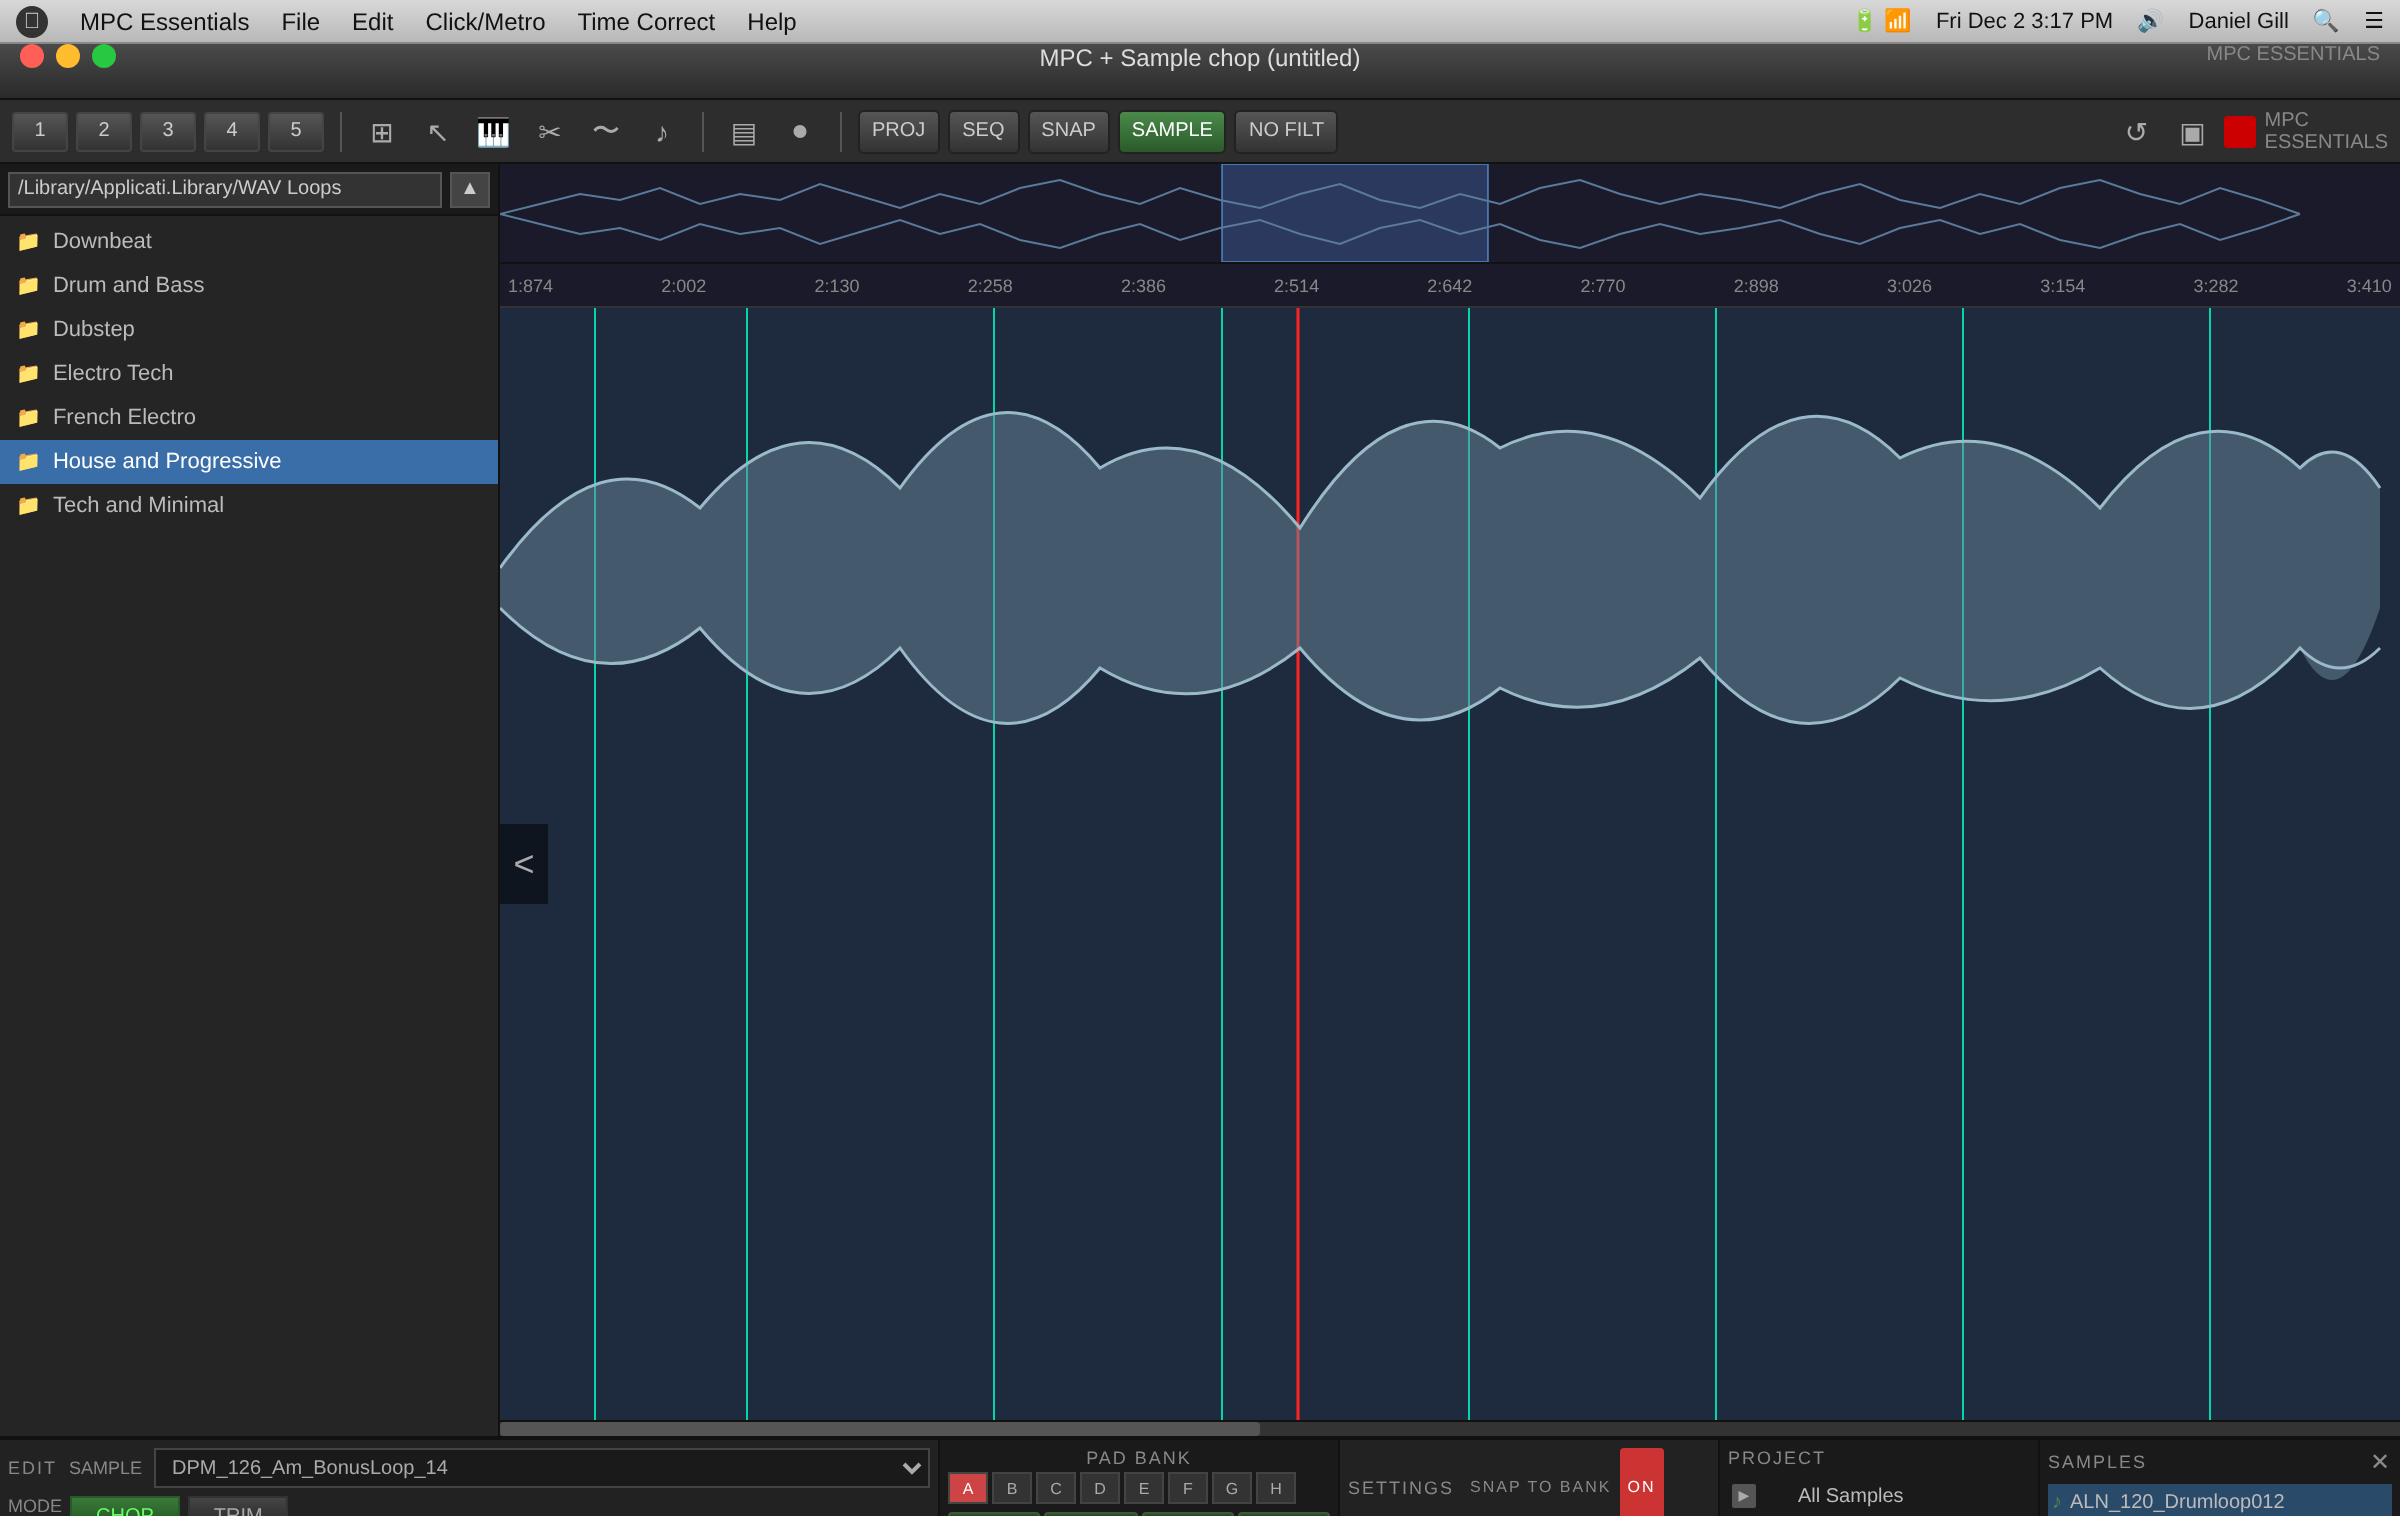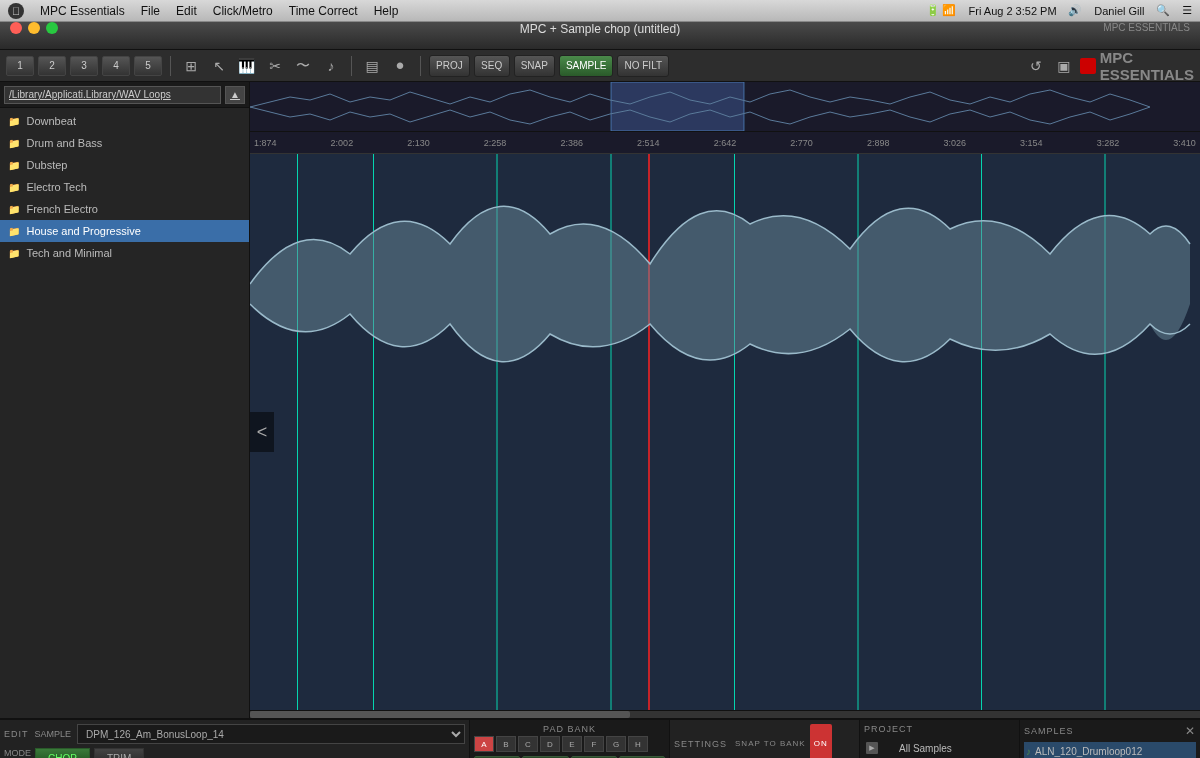--- a/index.html
+++ b/index.html
@@ -25,21 +25,21 @@
     .toolbar-btn { height: 22px; min-width: 36px; padding: 0 6px; background: linear-gradient(to bottom, #555, #333); border: 1px solid #222; border-radius: 3px; color: #ccc; font-size: 10px; cursor: pointer; display: flex; align-items: center; justify-content: center; }
     .toolbar-btn.active { background: linear-gradient(to bottom, #4a8a4a, #2a5a2a); color: #fff; }
     .toolbar-sep { width: 1px; height: 20px; background: #555; margin: 0 4px; }
     .toolbar-icon { width: 24px; height: 22px; display: flex; align-items: center; justify-content: center; cursor: pointer; color: #aaa; font-size: 14px; }
     
     
     .main-layout { display: flex; height: calc(758px - 22px - 28px - 32px - 40px); }
     
     
     .left-panel { width: 250px; background: #252525; border-right: 1px solid #111; display: flex; flex-direction: column; }
-    .path-bar { height: 26px; background: #1a1a1a; border-bottom: 1px solid #111; display: flex; align-items: center; padding: 0 4px; gap: 4px; text-decoration: underline; }
+    .path-bar { height: 26px; background: #1a1a1a; border-bottom: 1px solid #111; display: flex; align-items: center; padding: 0 4px; gap: 4px; }
     .path-input { flex: 1; height: 18px; background: #333; border: 1px solid #555; color: #ccc; font-size: 10px; padding: 0 4px; }
     .path-btn { width: 20px; height: 18px; background: #444; border: 1px solid #555; color: #ccc; display: flex; align-items: center; justify-content: center; cursor: pointer; font-size: 10px; }
     .file-list { flex: 1; overflow-y: auto; padding: 2px 0; }
     .file-item { height: 22px; display: flex; align-items: center; padding: 0 8px; cursor: pointer; font-size: 11px; color: #bbb; gap: 6px; }
     .file-item.selected { background: #3a6ea8; color: #fff; }
     .folder-icon { color: #7a7a7a; font-size: 10px; }
     
     
     .waveform-section { flex: 1; display: flex; flex-direction: column; background: #1e1e2e; }
     .waveform-overview { height: 50px; background: #1a1a2a; border-bottom: 1px solid #111; position: relative; overflow: hidden; }
@@ -106,21 +106,21 @@
 <div class="menubar">
   <div class="menubar-logo"></div>
   <span class="menubar-item">MPC Essentials</span>
   <span class="menubar-item">File</span>
   <span class="menubar-item">Edit</span>
   <span class="menubar-item">Click/Metro</span>
   <span class="menubar-item">Time Correct</span>
   <span class="menubar-item">Help</span>
   <div class="menubar-right">
     <span>🔋 📶</span>
-    <span>Fri Aug 2  3:52 PM</span>
+    <span>Fri Dec 2  3:17 PM</span>
     <span>🔊</span>
     <span>Daniel Gill</span>
     <span>🔍</span>
     <span>☰</span>
   </div>
 </div>
 
 <div class="titlebar">
   <div class="titlebar-buttons">
     <div class="tb-btn tb-close"></div>
@@ -152,21 +152,21 @@
   <div class="toolbar-sep"></div>
   <div class="toolbar-btn">PROJ</div>
   <div class="toolbar-btn">SEQ</div>
   <div class="toolbar-btn">SNAP</div>
   <div class="toolbar-btn active">SAMPLE</div>
   <div class="toolbar-btn">NO FILT</div>
   <div style="margin-left:auto;display:flex;align-items:center;gap:4px;">
     <div class="toolbar-icon">↺</div>
     <div class="toolbar-icon">▣</div>
     <div style="width:16px;height:16px;background:#c00;border-radius:2px;"></div>
-    <span style="font-size:15px;color:#888;font-weight:bold;">MPC<br>ESSENTIALS</span>
+    <span style="font-size:10px;color:#888;font-weight:normal;">MPC<br>ESSENTIALS</span>
   </div>
 </div>
 
 <div class="main-layout">
 
   <div class="left-panel">
     <div class="path-bar">
       <input class="path-input" type="text" value="/Library/Applicati.Library/WAV Loops" style="">
       <div class="path-btn">▲</div>
     </div>

